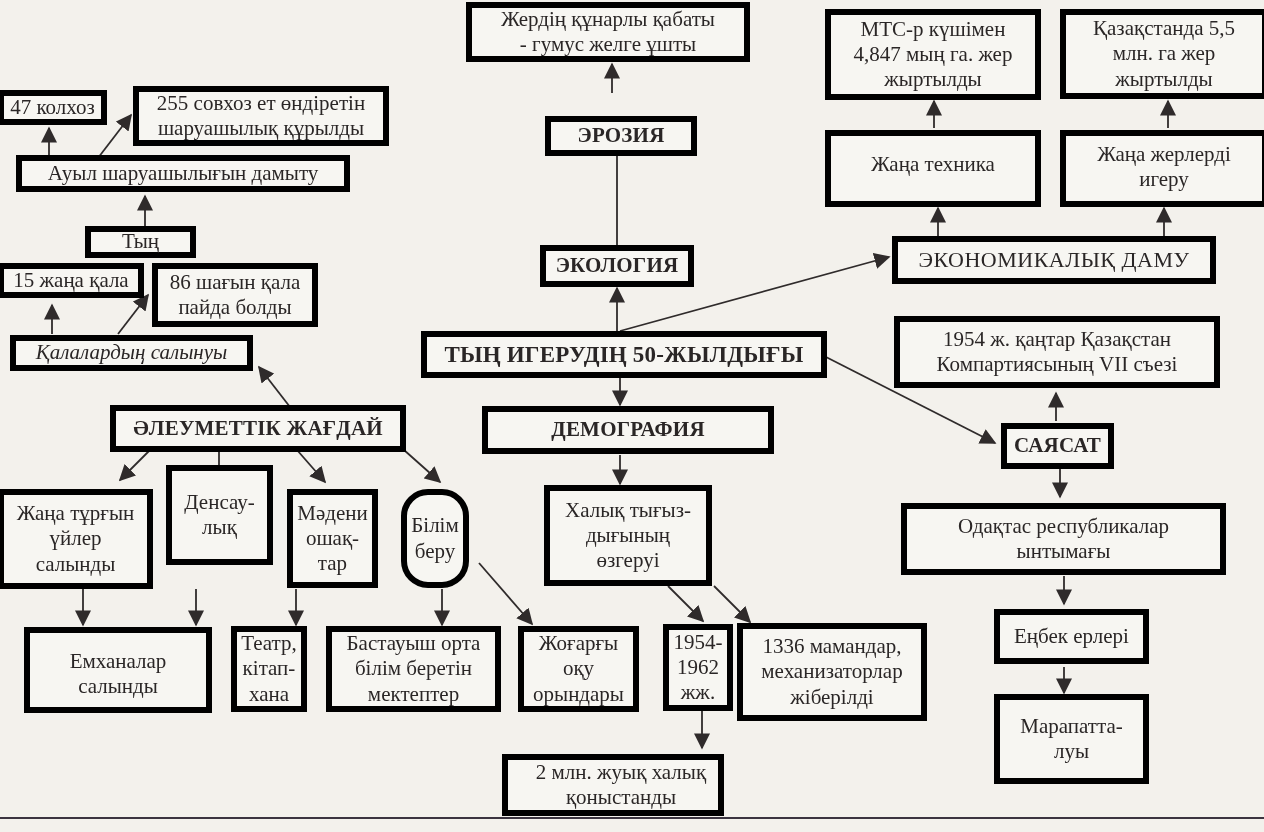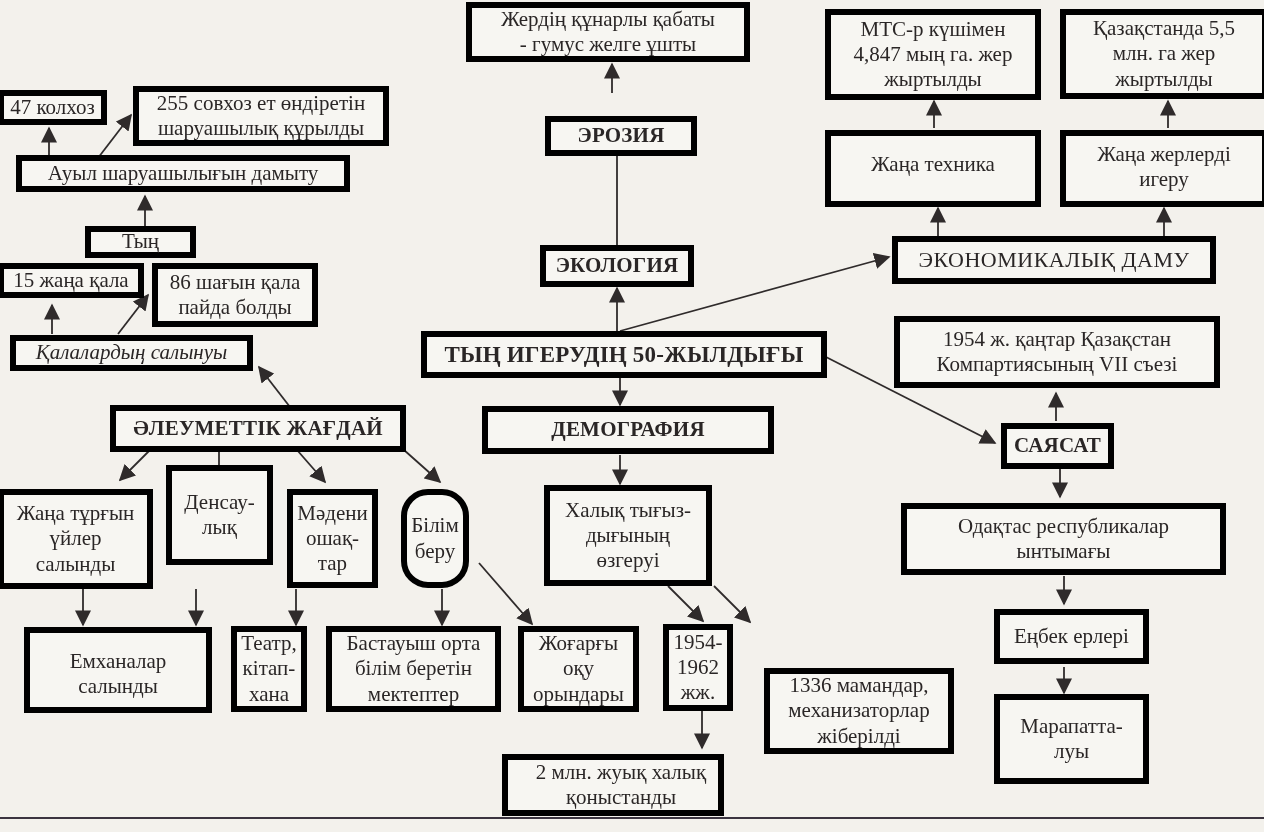--- a/index.html
+++ b/index.html
@@ -78,21 +78,21 @@
   <div class="box" style="left:466px; top:2px; width:284px; height:60px;">Жердің құнарлы қабаты
 - гумус желге ұшты</div>
 
   <div class="box bold" style="left:482px; top:406px; width:292px; height:48px;">ДЕМОГРАФИЯ</div>
   <div class="box" style="left:544px; top:485px; width:168px; height:101px;">Халық тығыз-
 дығының
 өзгеруі</div>
   <div class="box" style="left:663px; top:624px; width:70px; height:87px;">1954-
 1962
 жж.</div>
-  <div class="box" style="left:764px; top:623px; width:190px; height:86px;margin-top:45px;">1336 мамандар,
+  <div class="box" style="left:737px; top:623px; width:190px; height:98px;">1336 мамандар,
 механизаторлар
 жіберілді</div>
   <div class="box" style="left:502px; top:754px; width:222px; height:62px;padding-left:20px;">2 млн. жуық халық
 қоныстанды</div>
 
   <div class="box econ" style="left:892px; top:236px; width:324px; height:48px;">ЭКОНОМИКАЛЫҚ ДАМУ</div>
   <div class="box top" style="left:825px; top:130px; width:216px; height:77px;">Жаңа техника</div>
   <div class="box" style="left:1060px; top:130px; width:208px; height:77px; align-items:flex-start; padding-top:6px;">Жаңа жерлерді
 игеру</div>
   <div class="box" style="left:825px; top:9px; width:216px; height:91px;">МТС-р күшімен

